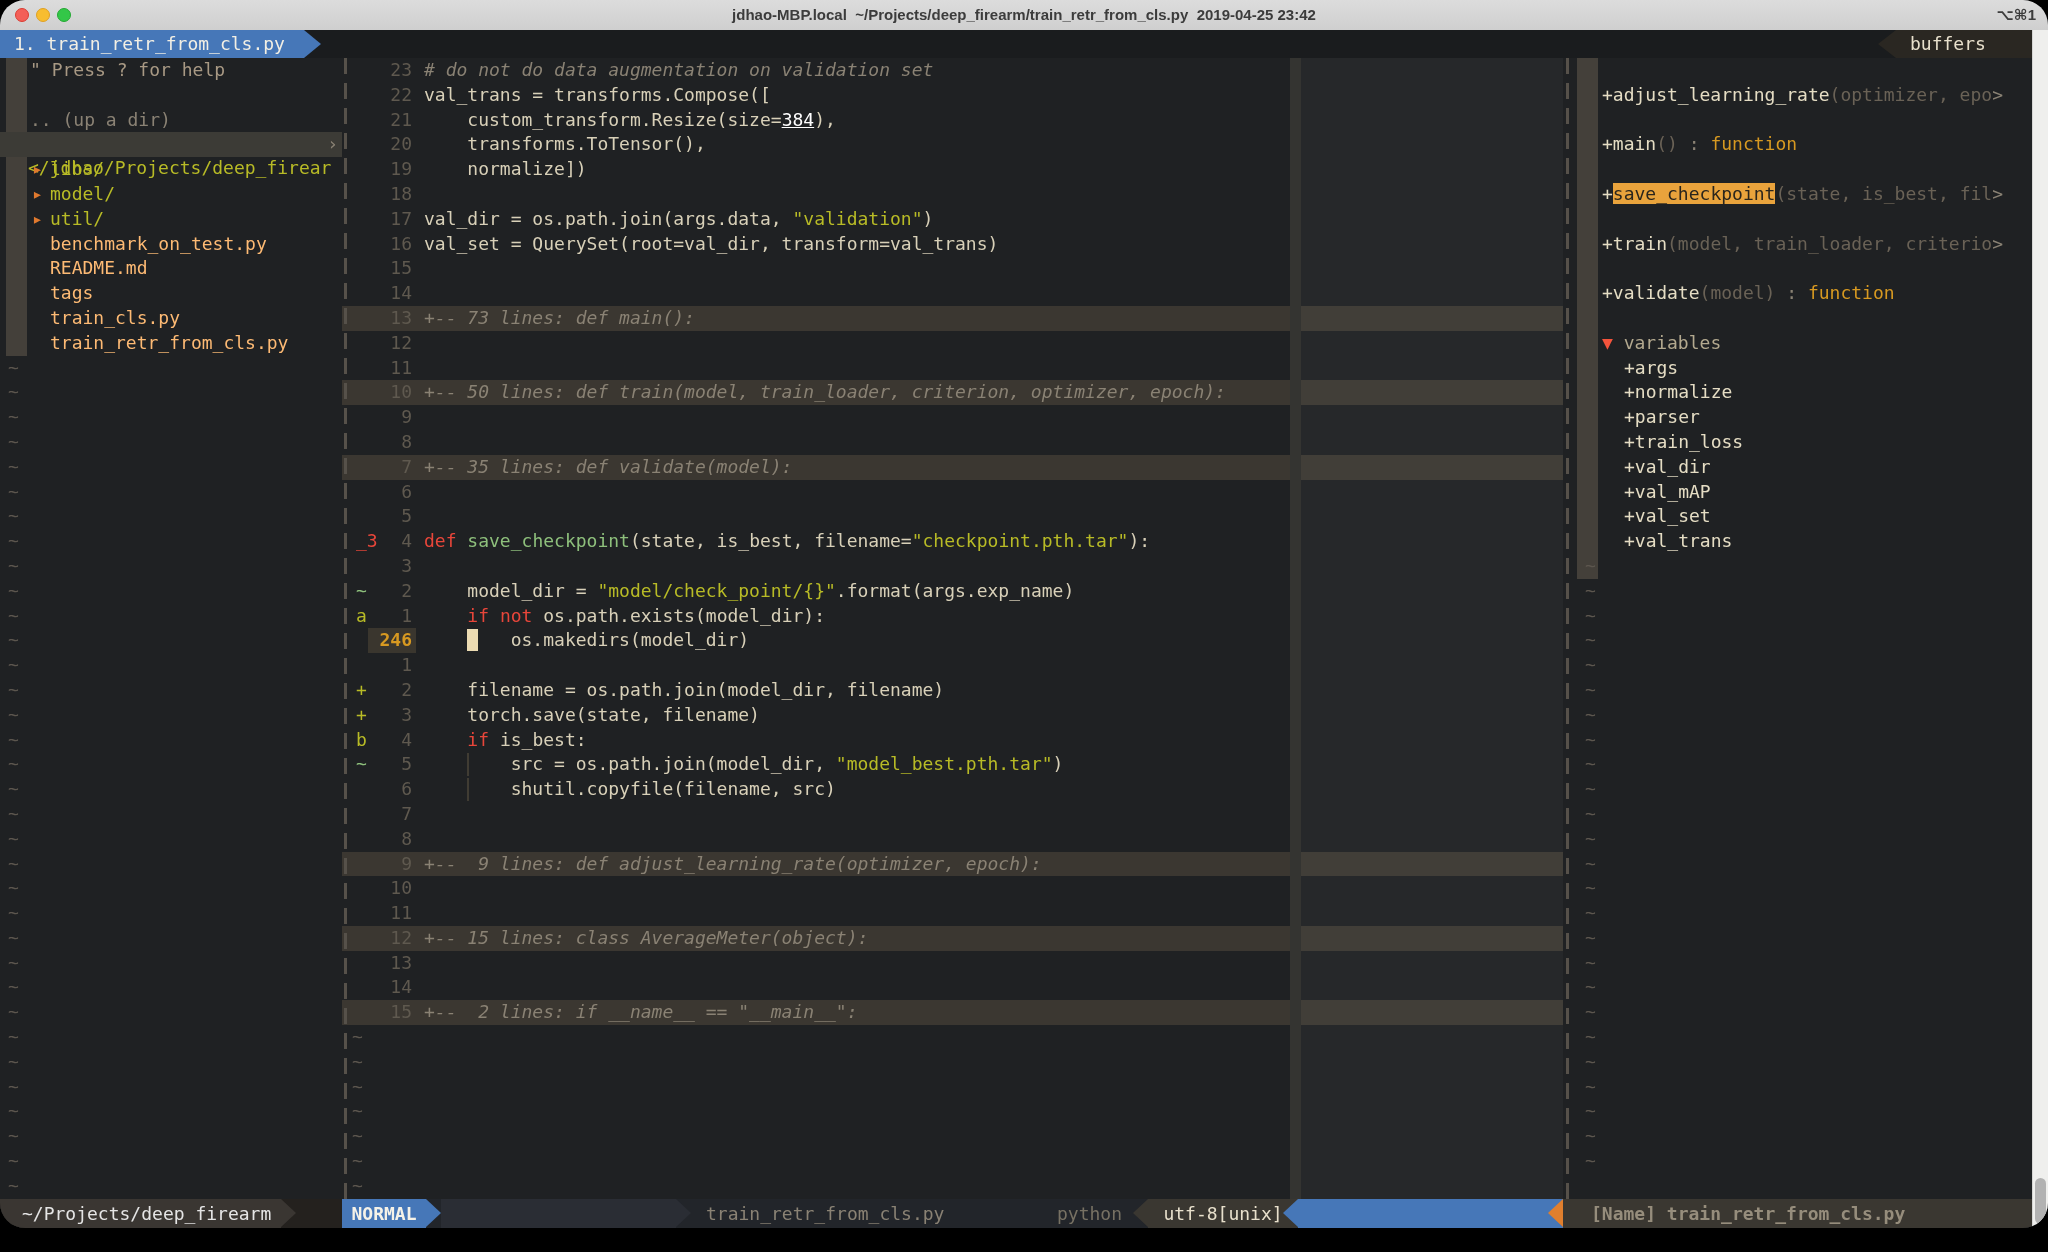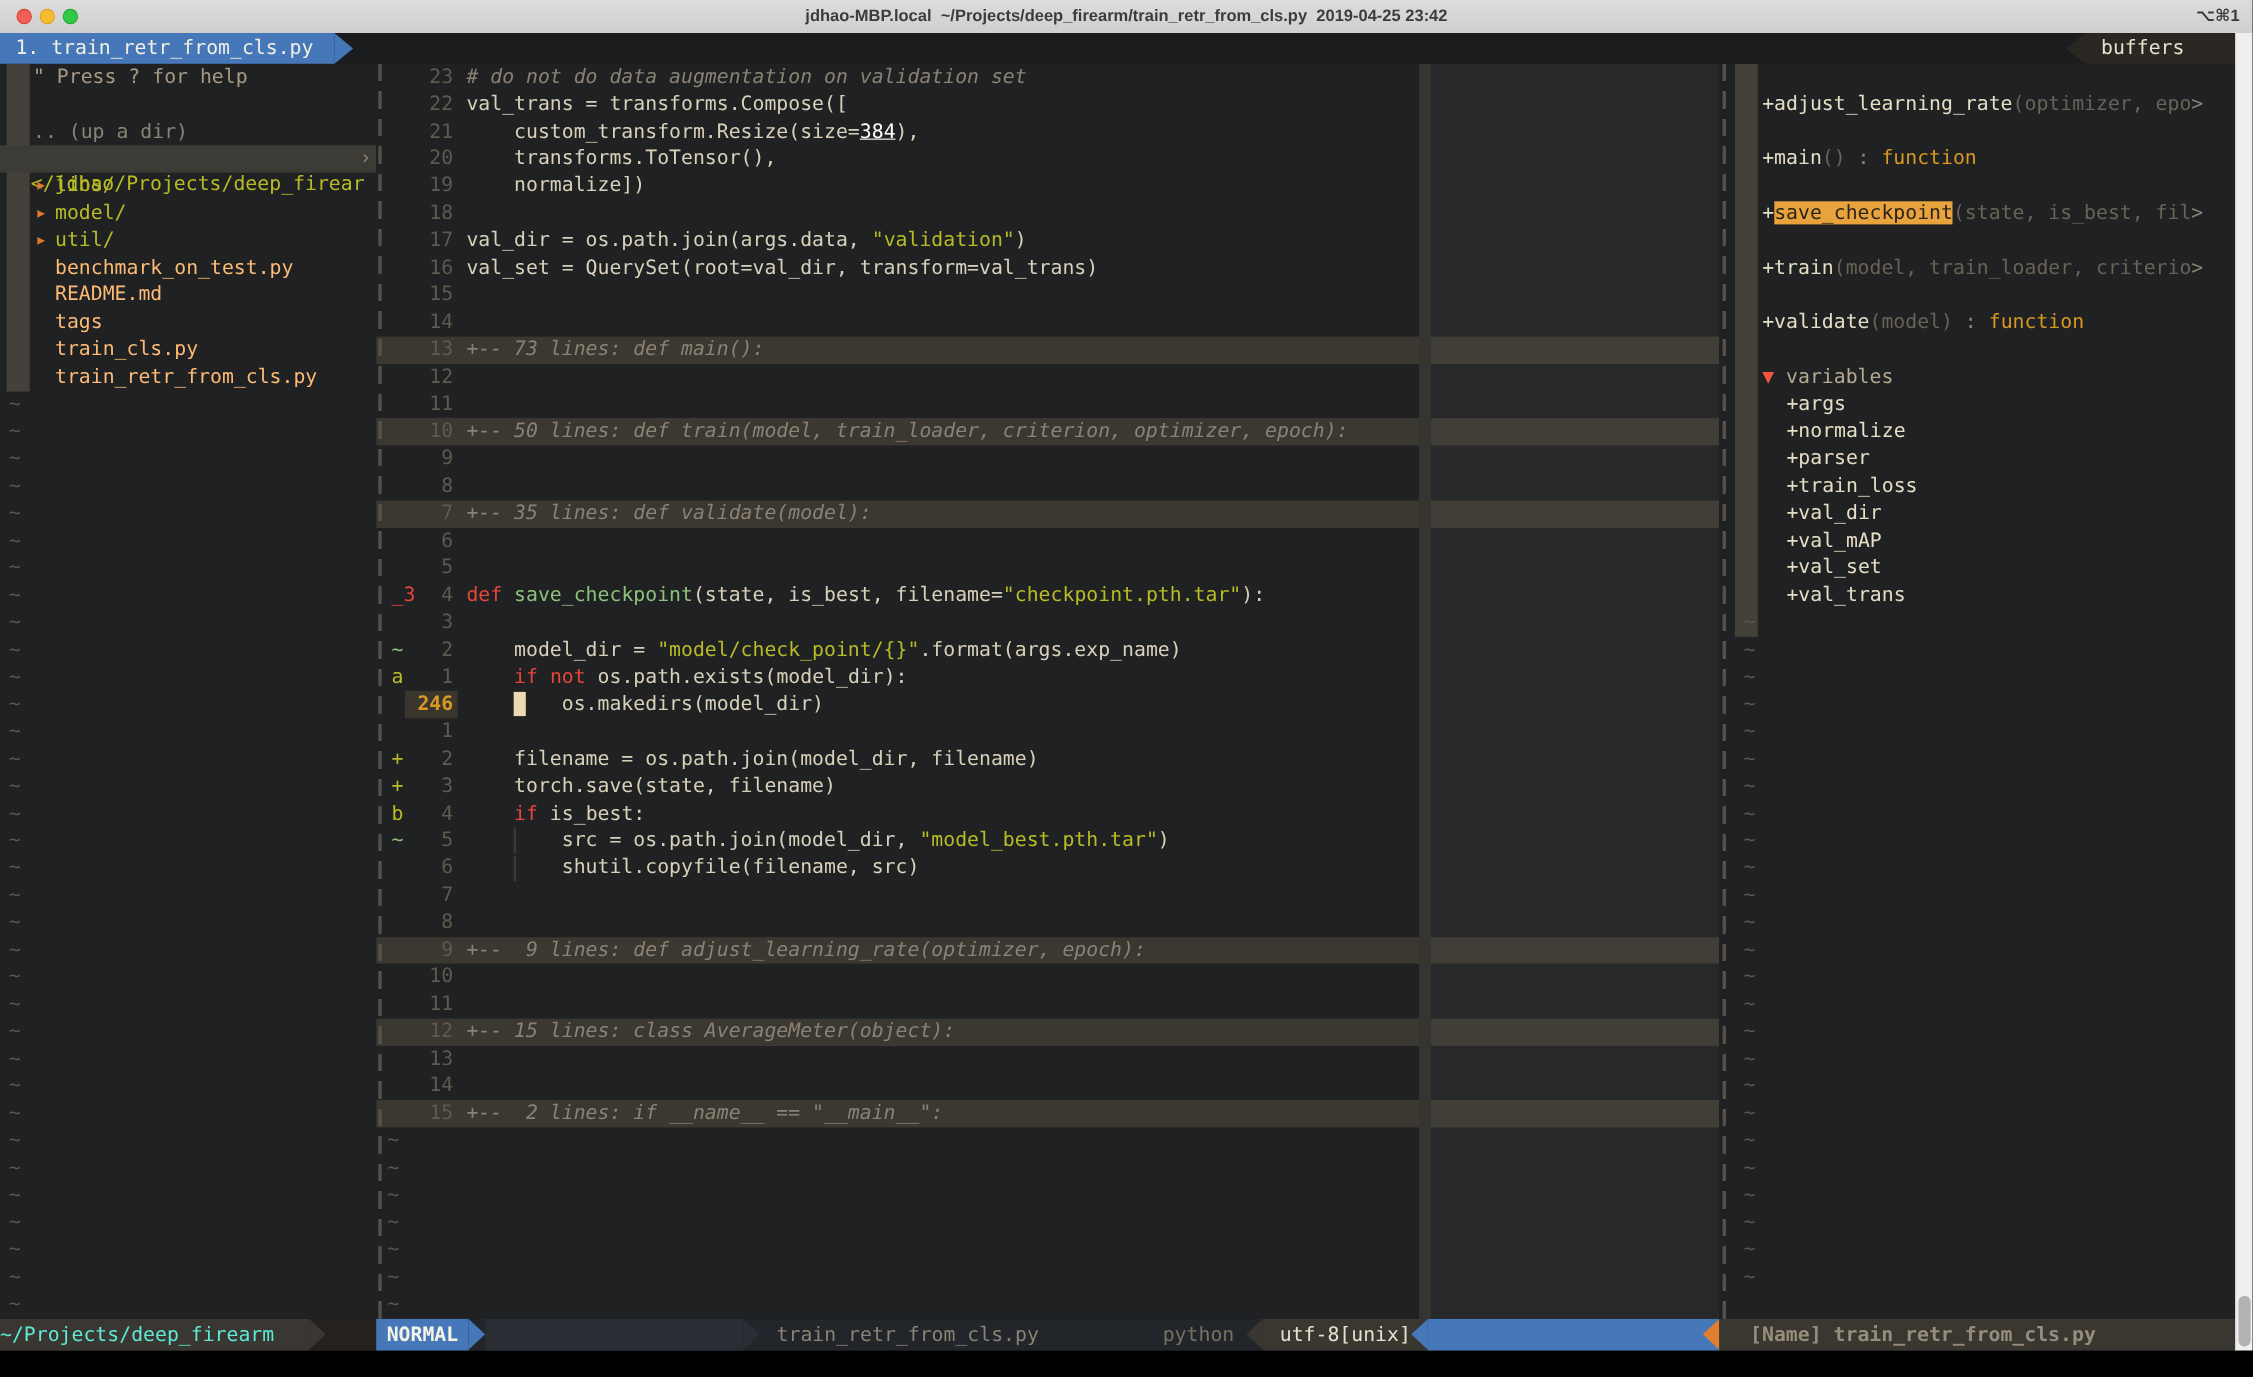--- a/index.html
+++ b/index.html
@@ -1,17 +1,17 @@
 <!DOCTYPE html>
 <html><head>
 <meta charset="utf-8">
 <style>
   html,body{margin:0;padding:0;background:#000;}
   #screen{position:relative;width:2048px;height:1228px;overflow:hidden;background:#1f2123;
-          font-family:"DejaVu Sans Mono",monospace;font-size:18px;color:#d8d0b8;}
+          font-family:"DejaVu Sans Mono",monospace;font-size:18px;color:#d8d0b8;border-radius:25px;}
   
   #titlebar{position:absolute;left:0;top:0;width:2048px;height:30px;
             background:linear-gradient(#dcdcdc,#cfcfcf);border-bottom:1px solid #b6b6b6;
             font-family:"Liberation Sans","DejaVu Sans",sans-serif;font-size:15px;color:#3c3c3c;}
   .tl{position:absolute;top:8px;width:14px;height:14px;border-radius:50%;}
   #tl-close{left:15px;background:#f35f57;border:1px solid #da3d33;box-sizing:border-box;}
   #tl-min{left:36px;background:#f8bd2f;border:1px solid #dfa023;box-sizing:border-box;}
   #tl-max{left:57px;background:#33c748;border:1px solid #24a832;box-sizing:border-box;}
   #title-text{position:absolute;left:0;right:0;top:0;height:30px;line-height:30px;text-align:center;font-weight:bold;}
   #title-shortcut{position:absolute;right:12px;top:0;height:30px;line-height:30px;font-weight:bold;}
@@ -63,21 +63,21 @@
   .code-tilde{position:absolute;left:10px;color:#5c564e;z-index:2;}
   
   .tb-text{position:absolute;left:25px;z-index:2;}
   .tb-text.ind{left:47px;}
   .t-name{color:#e5ddc4;} .t-dim{color:#6a6256;} .t-colon{color:#8a8274;} .t-kind{color:#d79921;}
   .t-hl{background:#e9a33c;color:#2a251c;} .t-var{color:#b3a98f;} .t-arr{color:#f4543c;} .t-trunc{color:#8a8274;}
   
   #statusline{position:absolute;left:0;top:1199px;width:2048px;height:29px;background:#22252a;}
   .sl-seg{position:absolute;top:0;height:29px;line-height:29px;white-space:pre;}
   #sl-nt-bg{left:0;width:342px;background:#24211e;}
-  #sl-nt-seg{left:0;width:281px;background:#3a3632;color:#5eead4;box-sizing:border-box;}
+  #sl-nt-seg{left:0;width:281px;background:#3a3632;color:#e5e5e5;padding-left:22px;box-sizing:border-box;}
   #sl-nt-arrow{position:absolute;left:281px;top:0;width:0;height:0;
        border-top:14.5px solid transparent;border-bottom:14.5px solid transparent;border-left:15px solid #3a3632;}
   #sl-mode{left:342px;width:84px;background:#4677b8;color:#f5f2e8;font-weight:bold;text-align:center;}
   #sl-mode-arrow{position:absolute;left:426px;top:0;width:0;height:0;
        border-top:14.5px solid transparent;border-bottom:14.5px solid transparent;border-left:15px solid #4677b8;}
   #sl-branch{left:441px;width:235px;background:#2a2d34;color:#e4e0d4;padding-left:16px;box-sizing:border-box;}
   #sl-branch-arrow{position:absolute;left:676px;top:0;width:0;height:0;
        border-top:14.5px solid transparent;border-bottom:14.5px solid transparent;border-left:15px solid #2a2d34;}
   #sl-filename{left:706px;color:#8a8274;}
   #sl-filetype{left:1057px;color:#777163;}

